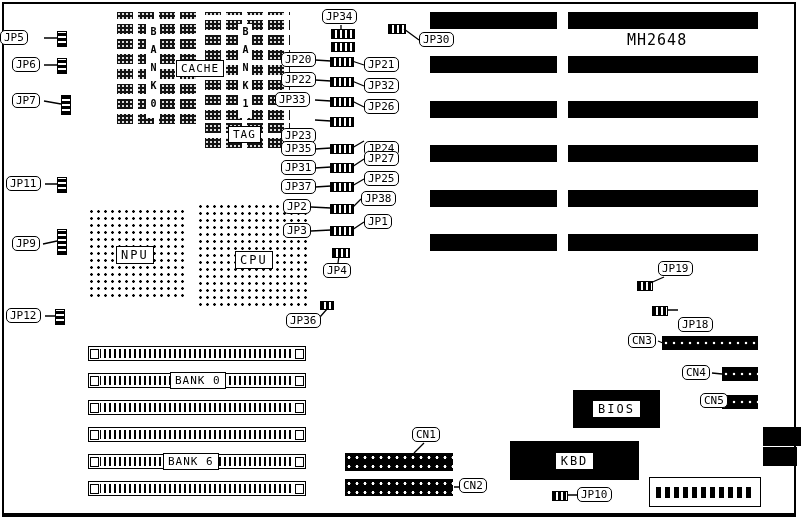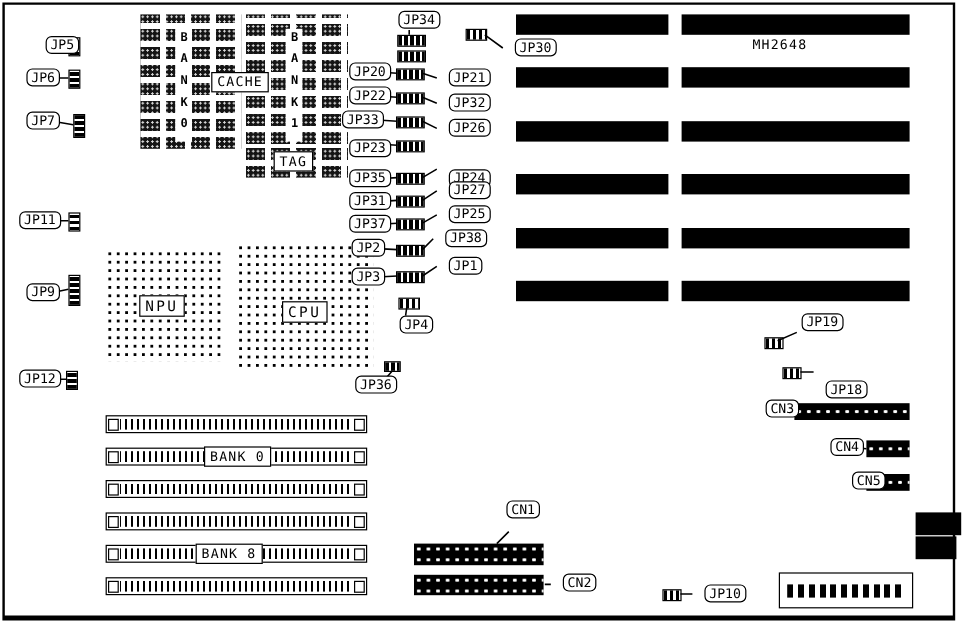--- a/index.html
+++ b/index.html
@@ -9,21 +9,21 @@
   }
   .frame {
     position:absolute; left:2px; top:2px; width:794px; height:515px;
     box-sizing:border-box; border:2px solid #000; border-bottom-width:4px;
     z-index:0;
   }
   
   .lbl {
     position:absolute; border:1.5px solid #000; border-radius:5px;
     background:#fff; font-size:11px; line-height:13px; padding:0 3px;
-    white-space:nowrap; z-index:6; text-align:center;margin-left:10px;
+    white-space:nowrap; z-index:6; text-align:center;
   }
   
   .jbH { position:absolute; height:8px; border:1px solid #000; box-sizing:content-box;
          background:repeating-linear-gradient(90deg,#000 0 3px,#fff 3px 5px); z-index:3; }
   .jbV { position:absolute; width:8px; border:1px solid #000;
          background:repeating-linear-gradient(0deg,#000 0 3px,#fff 3px 5px); z-index:3; }
   
   .chipfield {
     position:absolute; z-index:1; background-color:#fff;
     background-image:
@@ -68,21 +68,21 @@
   .blackchip { position:absolute; background:#000; z-index:2;
                display:flex; align-items:center; justify-content:center; }
   .blackchip .inlbl { border:1.5px solid #000; background:#fff; font-size:12px;
                       letter-spacing:2px; padding:1px 5px; }
   
   .vtext {
     position:absolute; writing-mode:vertical-rl; text-orientation:upright;
     font-size:10px; font-weight:bold; letter-spacing:7px; line-height:12px;
     background:#fff; padding:2px 1px; z-index:5;
   }
-  .plain { position:absolute; font-size:11px; letter-spacing:1px; z-index:5; white-space:nowrap; }
+  .plain { position:absolute; font-size:15px; letter-spacing:1px; z-index:5; white-space:nowrap; }
   .lines { position:absolute; left:0; top:0; z-index:4; pointer-events:none; }
   .hdrconn { position:absolute; box-sizing:border-box; border:1.5px solid #000;
              background:#fff; z-index:2; }
   .hdrconn .pins { position:absolute; left:6px; right:6px; top:9px; height:11px;
                    background:repeating-linear-gradient(90deg,#000 0 5px, rgba(0,0,0,0) 5px 9px); }
   .edgeconn { position:absolute; background:#000; z-index:3; }
 </style>
 </head>
 <body>
 
@@ -102,21 +102,21 @@
       M315,168L331,167 M364,159L352,167
       M315,187L331,186 M364,179L352,186
       M311,207L331,208 M361,199L352,208
       M311,231L331,230 M364,222L352,230
       M338,263L339,256 M320,317L327,309
       M664,277L648,284 M678,310L667,310 M577,495L567,495
       M424,443L414,453 M459,487L454,487
       M658,341L663,343 M712,373L722,374 M712,401L722,402"></path>
   </svg>
 
-  <div class="lbl" style="left:28px;top:30px">JP5</div>
+  <div class="lbl" style="left:0;top:30px">JP5</div>
   <div class="jbV" style="left:57px;top:31px;height:14px"></div>
   <div class="lbl" style="left:12px;top:57px">JP6</div>
   <div class="jbV" style="left:57px;top:58px;height:14px"></div>
   <div class="lbl" style="left:12px;top:93px">JP7</div>
   <div class="jbV" style="left:61px;top:95px;height:18px"></div>
   <div class="lbl" style="left:6px;top:176px">JP11</div>
   <div class="jbV" style="left:57px;top:177px;height:14px"></div>
   <div class="lbl" style="left:12px;top:236px">JP9</div>
   <div class="jbV" style="left:57px;top:229px;height:24px"></div>
   <div class="lbl" style="left:6px;top:308px">JP12</div>
@@ -142,21 +142,21 @@
   <div class="lbl" style="left:364px;top:57px">JP21</div>
 
   <div class="lbl" style="left:281px;top:72px">JP22</div>
   <div class="jbH" style="left:330px;top:77px;width:22px"></div>
   <div class="lbl" style="left:364px;top:78px">JP32</div>
 
   <div class="lbl" style="left:275px;top:92px">JP33</div>
   <div class="jbH" style="left:330px;top:97px;width:22px"></div>
   <div class="lbl" style="left:364px;top:99px">JP26</div>
 
-  <div class="lbl" style="left:281px;top:116px">JP23</div>
+  <div class="lbl" style="left:281px;top:128px">JP23</div>
   <div class="jbH" style="left:330px;top:117px;width:22px"></div>
 
   <div class="lbl" style="left:281px;top:141px">JP35</div>
   <div class="jbH" style="left:330px;top:144px;width:22px"></div>
   <div class="lbl" style="left:364px;top:141px">JP24</div>
 
   <div class="lbl" style="left:281px;top:160px">JP31</div>
   <div class="jbH" style="left:330px;top:163px;width:22px"></div>
   <div class="lbl" style="left:364px;top:151px">JP27</div>
 
@@ -203,37 +203,43 @@
   <div class="lbl" style="left:678px;top:317px">JP18</div>
   <div class="jbH" style="left:652px;top:306px;width:14px"></div>
 
   <div class="lbl" style="left:628px;top:333px">CN3</div>
   <div class="cnbar" style="left:662px;top:336px;width:96px;height:14px;background-size:8px 14px"></div>
   <div class="lbl" style="left:682px;top:365px">CN4</div>
   <div class="cnbar" style="left:722px;top:367px;width:36px;height:14px;background-size:8px 14px"></div>
   <div class="lbl" style="left:700px;top:393px">CN5</div>
   <div class="cnbar" style="left:722px;top:395px;width:36px;height:14px;background-size:8px 14px"></div>
 
-
-  <div class="lbl" style="left:412px;top:417px">CN1</div>
+  <div class="blackchip" style="left:573px;top:390px;width:87px;height:38px">
+    <span class="inlbl">BIOS</span>
+  </div>
+  <div class="blackchip" style="left:510px;top:441px;width:129px;height:39px">
+    <span class="inlbl">KBD</span>
+  </div>
+
+  <div class="lbl" style="left:412px;top:427px">CN1</div>
   <div class="cnbar" style="left:345px;top:453px;width:108px;height:18px;background-size:8px 9px"></div>
   <div class="lbl" style="left:459px;top:478px">CN2</div>
   <div class="cnbar" style="left:345px;top:479px;width:108px;height:17px;background-size:8px 9px"></div>
 
   <div class="jbH" style="left:552px;top:491px;width:14px"></div>
   <div class="lbl" style="left:577px;top:487px">JP10</div>
 
   <div class="hdrconn" style="left:649px;top:477px;width:112px;height:30px">
     <div class="pins"></div>
   </div>
   <div class="edgeconn" style="left:763px;top:427px;width:38px;height:19px"></div>
   <div class="edgeconn" style="left:763px;top:447px;width:34px;height:19px"></div>
 
   <div class="simm" style="left:88px;top:346px"></div>
   <div class="simm" style="left:88px;top:373px"></div>
   <div class="simm" style="left:88px;top:400px"></div>
   <div class="simm" style="left:88px;top:427px"></div>
   <div class="simm" style="left:88px;top:454px"></div>
   <div class="simm" style="left:88px;top:481px"></div>
   <div class="chiplbl small" style="left:170px;top:372px">BANK 0</div>
-  <div class="chiplbl small" style="left:163px;top:453px">BANK 8</div>
+  <div class="chiplbl small" style="left:163px;top:453px">BANK 6</div>
 
 </div>
 
 </body></html>

